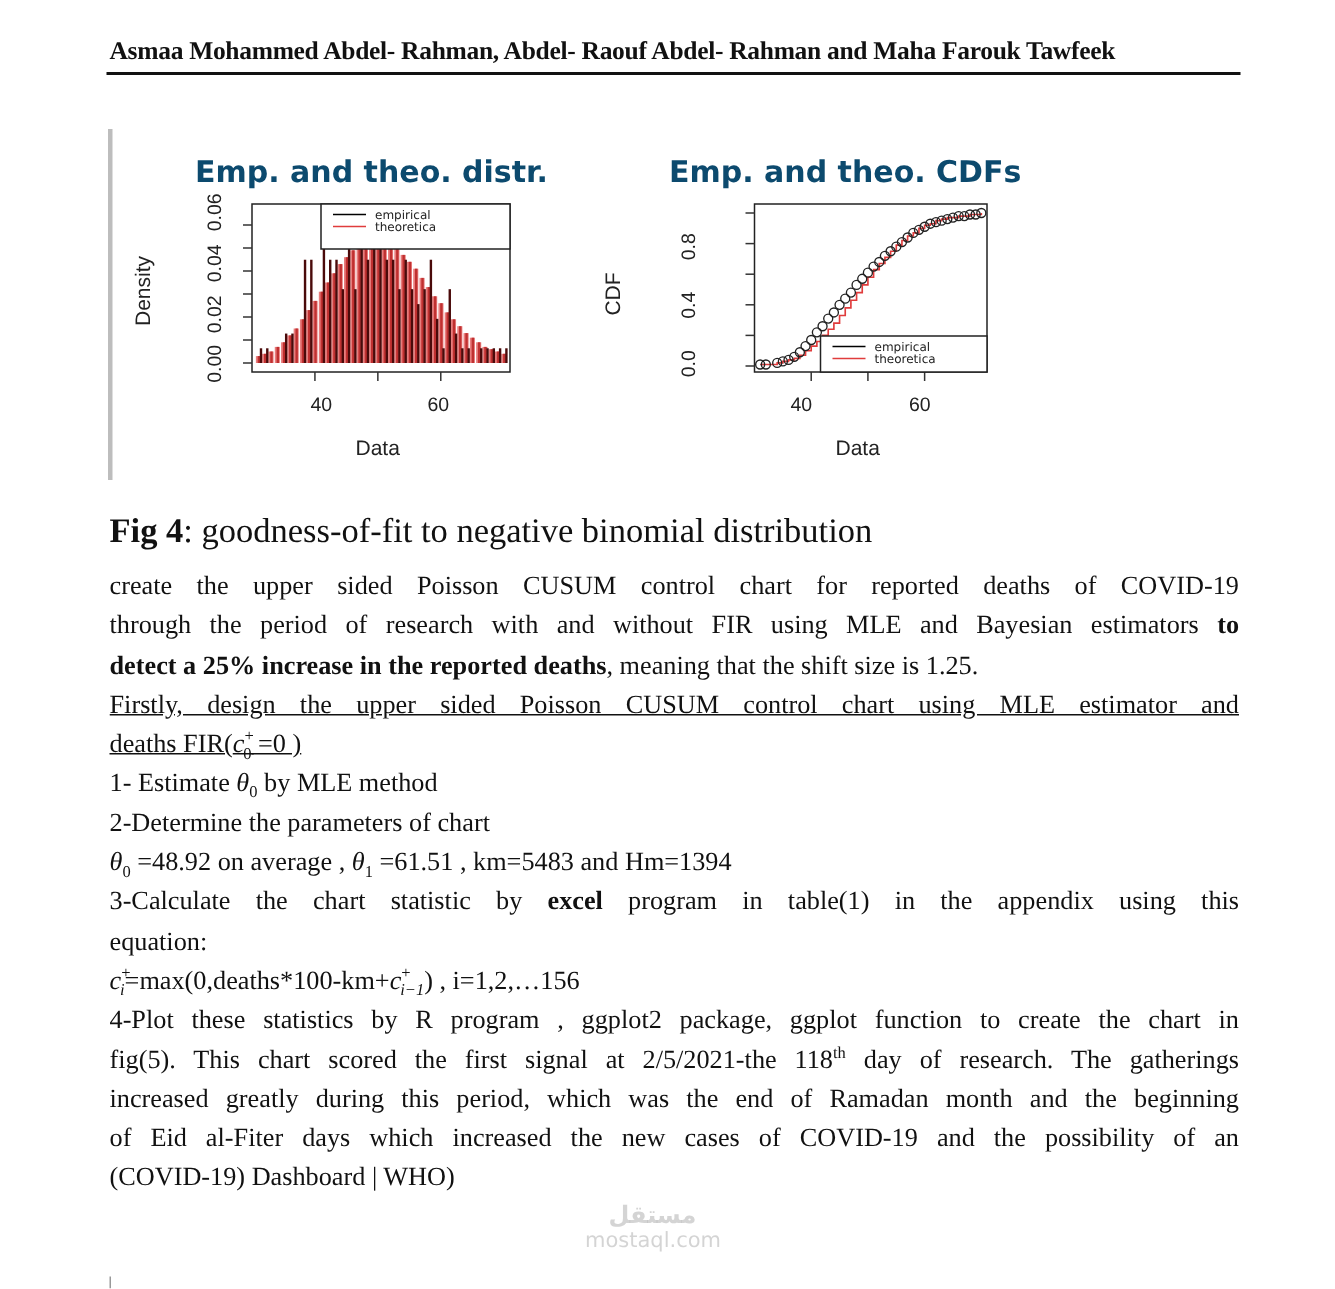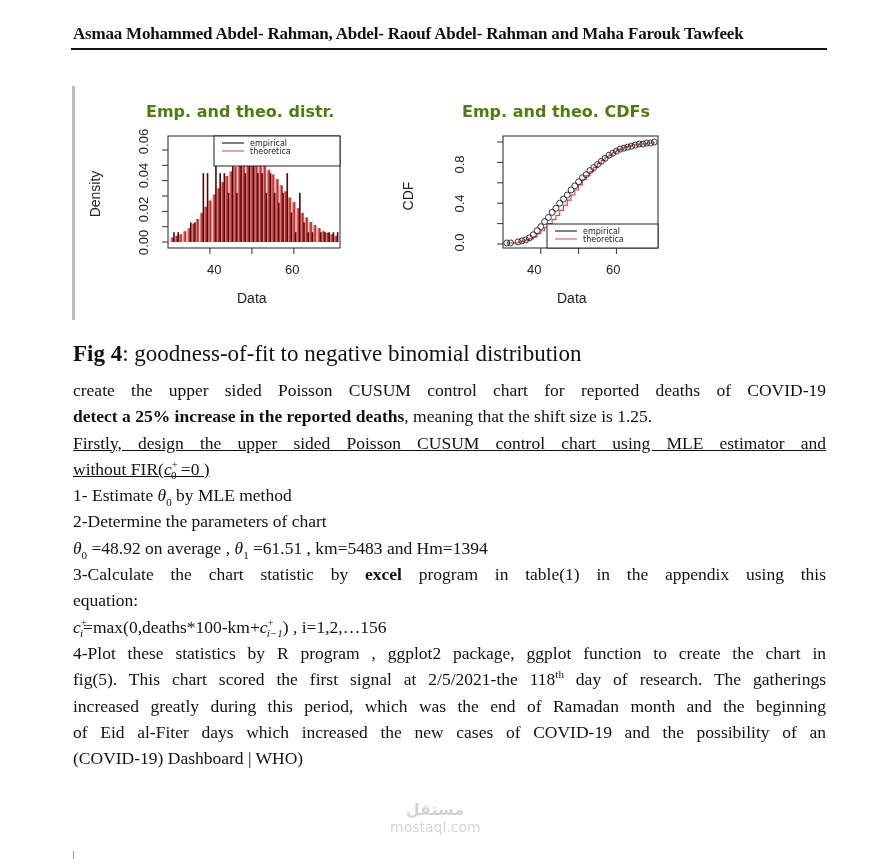--- a/index.html
+++ b/index.html
@@ -3,21 +3,21 @@
 <meta charset="utf-8">
 <style>
   html, body { margin:0; padding:0; background:#ffffff; }
   body { width:890px; height:859px; position:relative; overflow:hidden;
          font-family:"Liberation Serif", serif; color:#111; }
   .header { position:absolute; left:73px; top:24px; width:754px; font-weight:bold;
             font-size:17px; letter-spacing:-0.2px; white-space:nowrap; }
   .header-rule { position:absolute; left:71px; top:48px; width:756px; height:2px; background:#111; }
   .fig-border { position:absolute; left:72px; top:86px; width:3px; height:234px; background:#bdbdbd; }
   .plot-title { position:absolute; font-family:"DejaVu Sans", sans-serif; font-weight:bold;
-                font-size:16px; color:#4d7c0f; white-space:nowrap;margin-left:16px; }
+                font-size:20px; color:#0c4a6e; white-space:nowrap; }
   .axis-label { position:absolute; font-family:"Liberation Sans", sans-serif; font-size:14px; color:#222; white-space:nowrap; }
   .tick-label { position:absolute; font-family:"Liberation Sans", sans-serif; font-size:13px; color:#222; white-space:nowrap; }
   .rot { transform:rotate(-90deg); transform-origin:center center; }
   svg { position:absolute; overflow:visible; }
   .legend-text { font-family:"DejaVu Sans", sans-serif; font-size:8px; fill:#222; }
   .caption { position:absolute; left:73px; top:341px; font-size:23px; white-space:nowrap; }
   .para { position:absolute; left:73px; width:753px; font-size:17.5px; line-height:26.3px; }
   .line { height:26.3px; white-space:nowrap; }
   .line.j { text-align:justify; text-align-last:justify; white-space:normal; overflow:hidden; }
   .u { text-decoration:underline; }
@@ -245,24 +245,25 @@
       <line x1="65" y1="109" x2="87" y2="109" stroke="#e03c3c" stroke-width="1"></line>
       <text x="93" y="104" class="legend-text">empirical</text>
       <text x="93" y="112" class="legend-text">theoretica</text>
     </svg>
 </div>
 
 <div class="caption"><b>Fig 4</b><span>: goodness-of-fit to negative binomial distribution</span></div>
 
 <div class="para" style="top:377px;">
   <div class="line j"><span>create the upper sided Poisson CUSUM control chart for reported deaths of COVID-19</span></div>
+  <div class="line j"><span>through the period of research with and without FIR using MLE and Bayesian estimators</span> <b>to</b></div>
   <div class="line"><b>detect a 25% increase in the reported deaths</b><span>, meaning that the shift size is 1.25.</span></div>
 
   <div class="line j u"><span>Firstly, design the upper sided Poisson CUSUM control chart using MLE estimator and</span></div>
-  <div class="line"><span class="u"><span>without FIR(</span><span class="sym">c</span><sup>+</sup><sub style="margin-left:-7px;">0</sub><span> =0 )</span></span></div>
+  <div class="line"><span class="u"><span>deaths FIR(</span><span class="sym">c</span><sup>+</sup><sub style="margin-left:-7px;">0</sub><span> =0 )</span></span></div>
 
   <div class="line"><span>1- Estimate  </span><span class="sym">θ</span><sub>0</sub><span> by MLE method</span></div>
   <div class="line">2-Determine the parameters of chart</div>
   <div class="line"><span class="sym">θ</span><sub>0</sub><span> =48.92 on average , </span><span class="sym">θ</span><sub>1</sub><span> =61.51 , km=5483 and Hm=1394</span></div>
   <div class="line j"><span>3-Calculate the chart statistic by</span> <b>excel</b> <span>program in table(1) in the appendix using this</span></div>
   <div class="line">equation:</div>
   <div class="line"><span class="sym">c</span><sup>+</sup><sub style="margin-left:-7px;" class="sym">i</sub><span>=max(0,deaths*100-km+</span><span class="sym">c</span><sup>+</sup><sub style="margin-left:-7px;" class="sym">i−1</sub><span>)  , i=1,2,…156</span></div>
   <div class="line j"><span>4-Plot these statistics by R program , ggplot2 package, ggplot function to create the chart in</span></div>
   <div class="line j"><span>fig(5). This chart scored the first signal at 2/5/2021-the 118</span><sup>th</sup><span> day of research. The gatherings</span></div>
   <div class="line j"><span>increased greatly during this period, which was the end of Ramadan month and the beginning</span></div>

